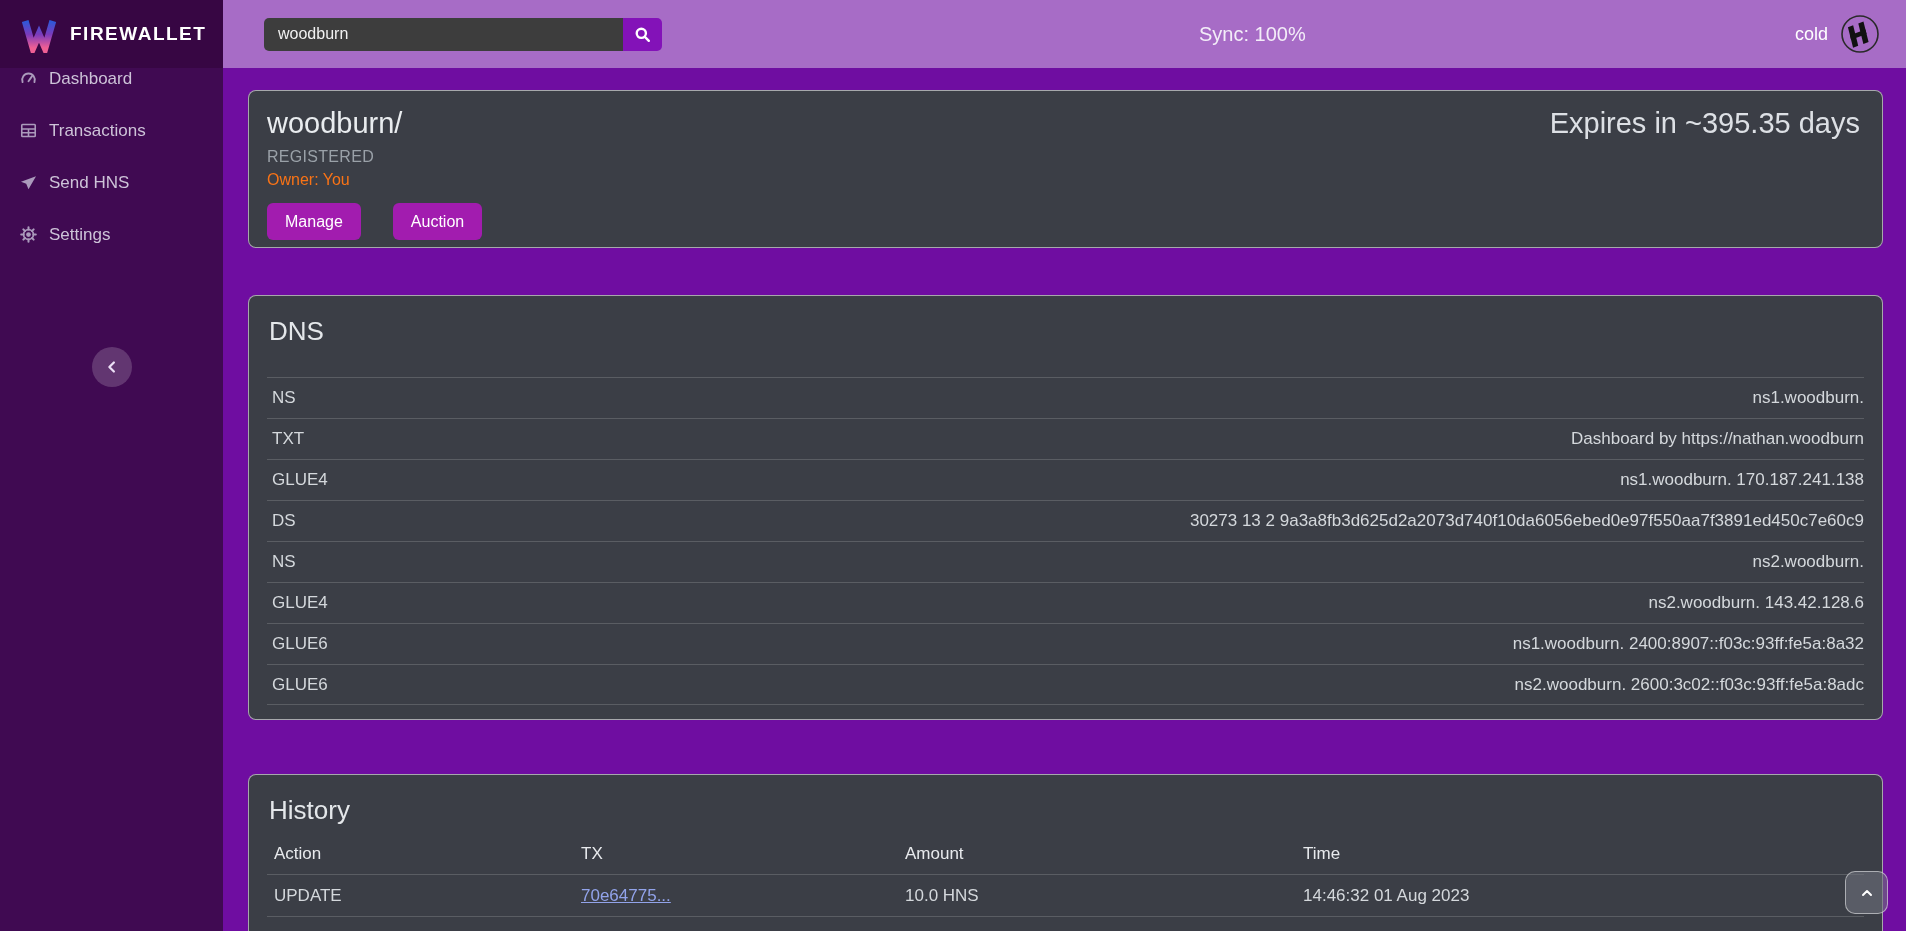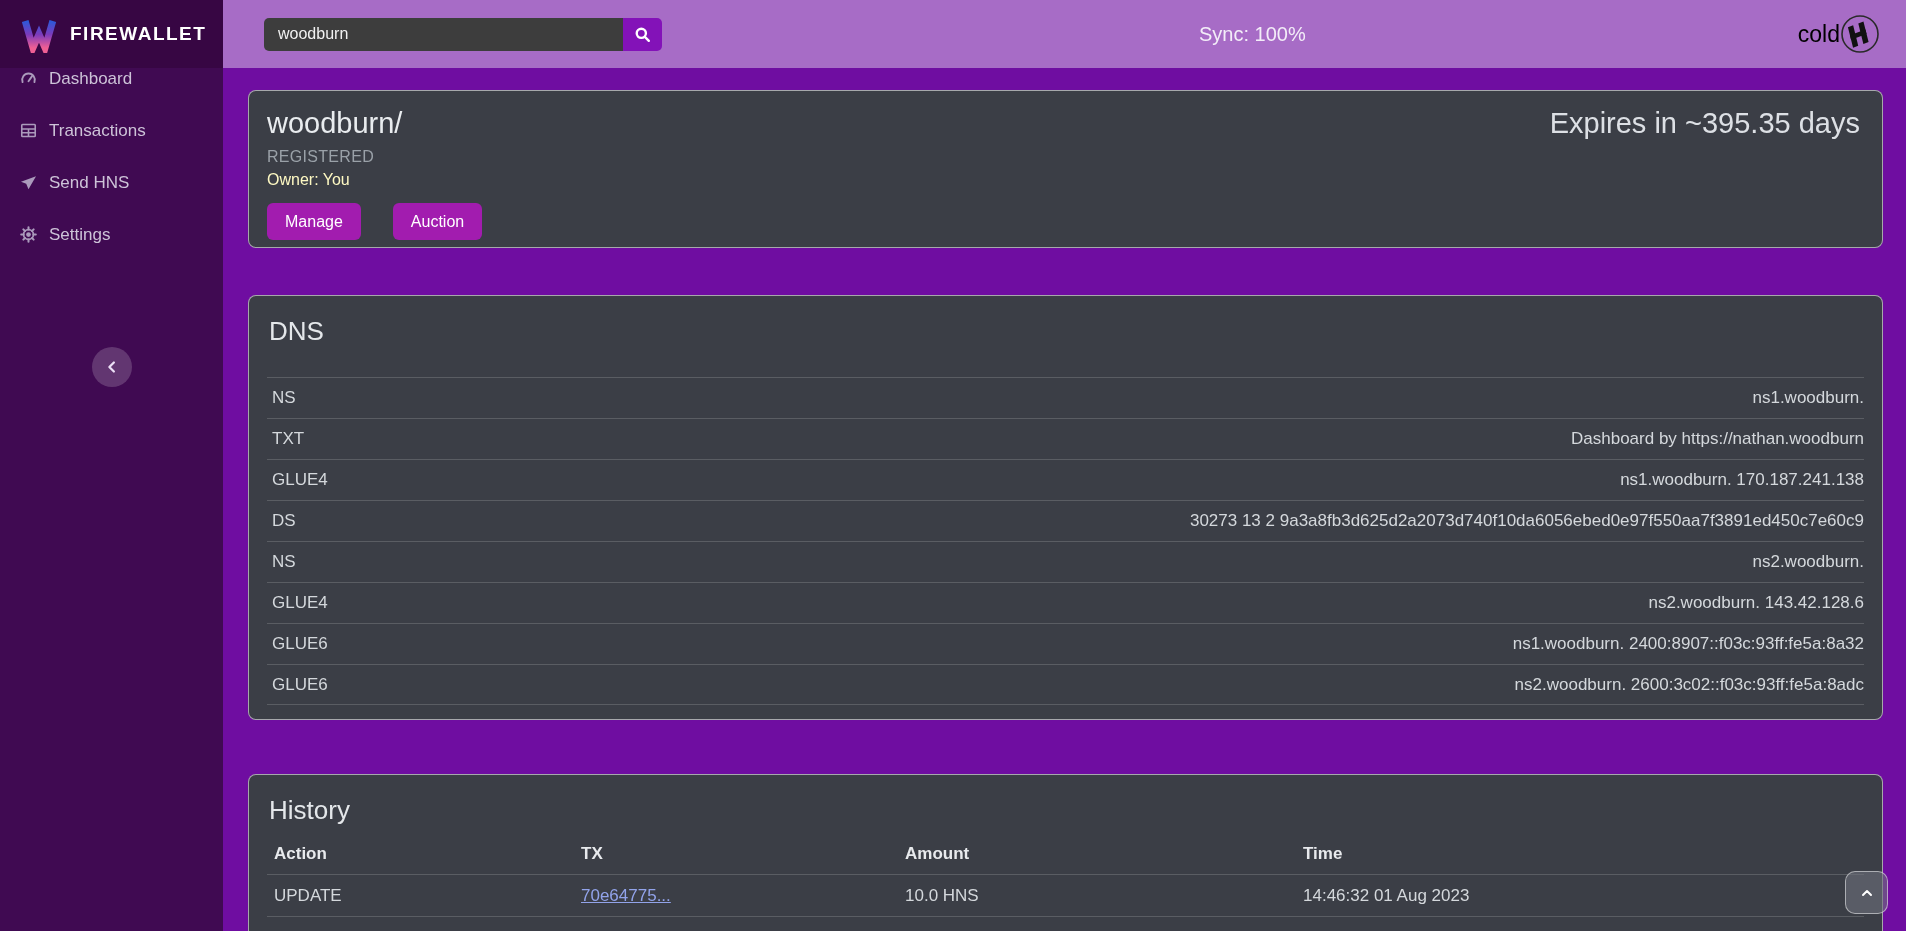--- a/index.html
+++ b/index.html
@@ -21,49 +21,49 @@
   .collapse-btn { position: absolute; left: 92px; top: 347px; width: 40px; height: 40px; border-radius: 50%; background: rgba(255,255,255,0.18); border: none; color: #ecdff6; display: flex; align-items: center; justify-content: center; cursor: pointer; }
 
   
   .main { flex: 1; display: flex; flex-direction: column; height: 100%; }
 
   .topbar { flex: 0 0 68px; background: #a76cc6; position: relative; display: flex; align-items: center; }
   .search-group { display: flex; margin-left: 41px; height: 33px; }
   .search-input { width: 359px; background: #3d3d3d; border: none; outline: none; color: #f1f1f1; font-size: 16px; padding: 0 14px; border-radius: 5px 0 0 5px; font-family: inherit; }
   .search-button { width: 39px; background: #8312b8; border: none; border-radius: 0 5px 5px 0; color: #ffffff; display: flex; align-items: center; justify-content: center; cursor: pointer; }
   .sync { position: absolute; left: 976px; color: #f3edf8; font-size: 20px; }
-  .wallet-group { margin-left: auto; margin-right: 26px; display: flex; align-items: center; gap: 0; color: #000000; font-size: 23px; }
+  .wallet-group { margin-left: auto; margin-right: 26px; display: flex; align-items: center; gap: 12px; color: #ffffff; font-size: 18px; }
 
   .content { flex: 1; overflow: hidden; padding: 22px 23px 0 25px; }
 
   .card { background: #3b3e46; border: 1px solid rgba(255,255,255,0.55); border-radius: 8px; padding: 14px 18px; color: #dfe2e6; }
 
   
   .name-card { display: flex; justify-content: space-between; align-items: flex-start; height: 158px; }
   .name-title { font-size: 29px; font-weight: 400; color: #e9ecef; margin-top: 2px; }
   .name-status { font-size: 16px; color: #9aa1a8; margin-top: 8px; letter-spacing: 0.3px; }
-  .name-owner { font-size: 16px; color: #fef9c3; margin-top: 5px; }
+  .name-owner { font-size: 16px; color: #f97316; margin-top: 5px; }
   .btn-row { margin-top: 14px; display: flex; gap: 32px; }
   .btn { background: #a21caf; color: #ffffff; border: none; border-radius: 6px; height: 37px; padding: 0 18px; font-size: 16px; font-family: inherit; cursor: pointer; }
   .expires { font-size: 29px; color: #dde0e5; margin-top: 2px; padding-right: 4px; }
 
   
   .dns-card { margin-top: 47px; }
   .card-title { font-size: 26px; font-weight: 400; color: #e4e7ea; margin: 6px 0 0 2px; }
   .dns-table { margin-top: 30px; }
   .dns-row { display: flex; align-items: center; height: 41px; border-top: 1px solid rgba(255,255,255,0.16); font-size: 17px; color: #d4d8dc; }
   .dns-row:last-child { border-bottom: 1px solid rgba(255,255,255,0.16); }
   .dns-type { width: 148px; padding-left: 5px; flex: 0 0 148px; }
   .dns-value { flex: 1; white-space: nowrap; text-align: right; }
 
   
   .history-card { margin-top: 54px; height: 340px; }
   .history-table { margin-top: 8px; }
   .h-row { display: flex; align-items: center; font-size: 17px; }
-  .h-head { height: 40px; font-weight: bold; color: #e8eaed; }
+  .h-head { height: 40px; font-weight: normal; color: #e8eaed; }
   .h-data { height: 42px; border-top: 1px solid rgba(255,255,255,0.16); color: #d4d8dc; }
   .c1 { flex: 0 0 314px; padding-left: 7px; }
   .c2 { flex: 0 0 324px; }
   .c3 { flex: 0 0 398px; }
   .c4 { flex: 1; }
   .tx-link { color: #92a3ea; text-decoration: underline; cursor: pointer; }
 
   
   .scroll-top { position: fixed; right: 18px; bottom: 17px; width: 43px; height: 43px; border-radius: 10px; background: rgba(110,114,124,0.6); border: 1px solid rgba(255,255,255,0.5); color: #ffffff; display: flex; align-items: center; justify-content: center; cursor: pointer; z-index: 10; }
 </style>

